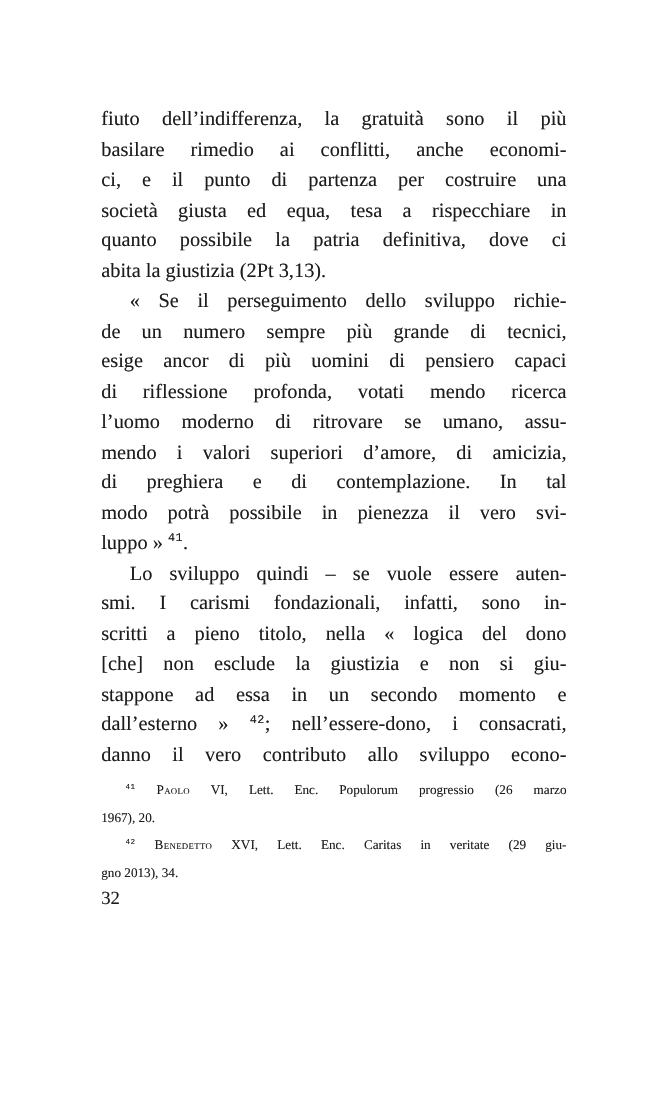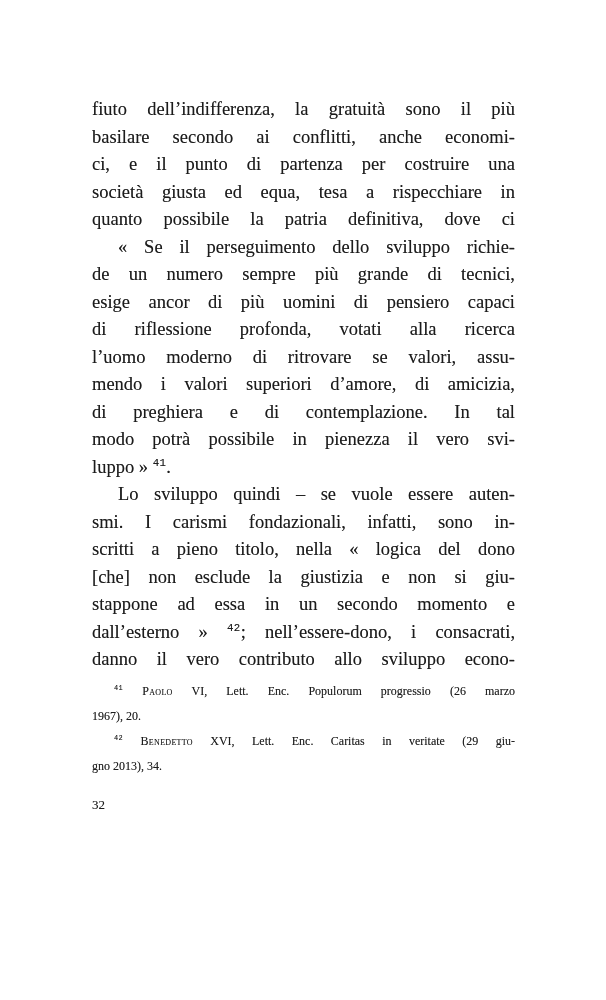--- a/index.html
+++ b/index.html
@@ -39,41 +39,41 @@
   }
   .footnotes {
     margin-top: 5px;
     width: 423px;
     font-size: 12px;
     text-shadow: 0 0 0.4px rgba(20,20,20,0.4);
   }
   .footnotes .line { line-height: 25px; }
   .footnotes .line.indent { text-indent: 22px; }
   .page-number {
-    margin-top: 15px;
-    font-size: 13px;
+    font-size: 17px;
     line-height: 22px;
     text-shadow: 0 0 0.4px rgba(20,20,20,0.4);
   }
 </style>
 </head>
 <body>
 
 <div class="page">
   <div class="text-block">
       <div class="line j"><span>fiuto dell’indifferenza, la gratuità sono il più</span></div>
-      <div class="line j"><span>basilare secondo ai conflitti, anche economi-</span></div>
+      <div class="line j"><span>basilare rimedio ai conflitti, anche economi-</span></div>
       <div class="line j"><span>ci, e il punto di partenza per costruire una</span></div>
       <div class="line j"><span>società giusta ed equa, tesa a rispecchiare in</span></div>
       <div class="line j"><span>quanto possibile la patria definitiva, dove ci</span></div>
+      <div class="line"><span class="i">abita la giustizia</span><span> (</span><span class="i">2Pt</span><span> 3,13).</span></div>
       <div class="line j indent"><span>« Se il perseguimento dello sviluppo richie-</span></div>
       <div class="line j"><span>de un numero sempre più grande di tecnici,</span></div>
       <div class="line j"><span>esige ancor di più uomini di pensiero capaci</span></div>
-      <div class="line j"><span>di riflessione profonda, votati alla ricerca</span></div>
-      <div class="line j"><span>l’uomo moderno di ritrovare se valori, assu-</span></div>
+      <div class="line j"><span>di riflessione profonda, votati mendo ricerca</span></div>
+      <div class="line j"><span>l’uomo moderno di ritrovare se umano, assu-</span></div>
       <div class="line j"><span>mendo i valori superiori d’amore, di amicizia,</span></div>
       <div class="line j"><span>di preghiera e di contemplazione. In tal</span></div>
       <div class="line j"><span>modo potrà possibile in pienezza il vero svi-</span></div>
       <div class="line"><span>luppo » </span><span class="sup">41</span><span>.</span></div>
       <div class="line j indent"><span>Lo sviluppo quindi – se vuole essere auten-</span></div>
       <div class="line j"><span>smi. I carismi fondazionali, infatti, sono in-</span></div>
       <div class="line j"><span>scritti a pieno titolo, nella « logica del dono</span></div>
       <div class="line j"><span>[che] non esclude la giustizia e non si giu-</span></div>
       <div class="line j"><span>stappone ad essa in un secondo momento e</span></div>
       <div class="line j"><span>dall’esterno » </span><span class="sup">42</span><span>; nell’</span><span class="i">essere-dono</span><span>, i consacrati,</span></div>

